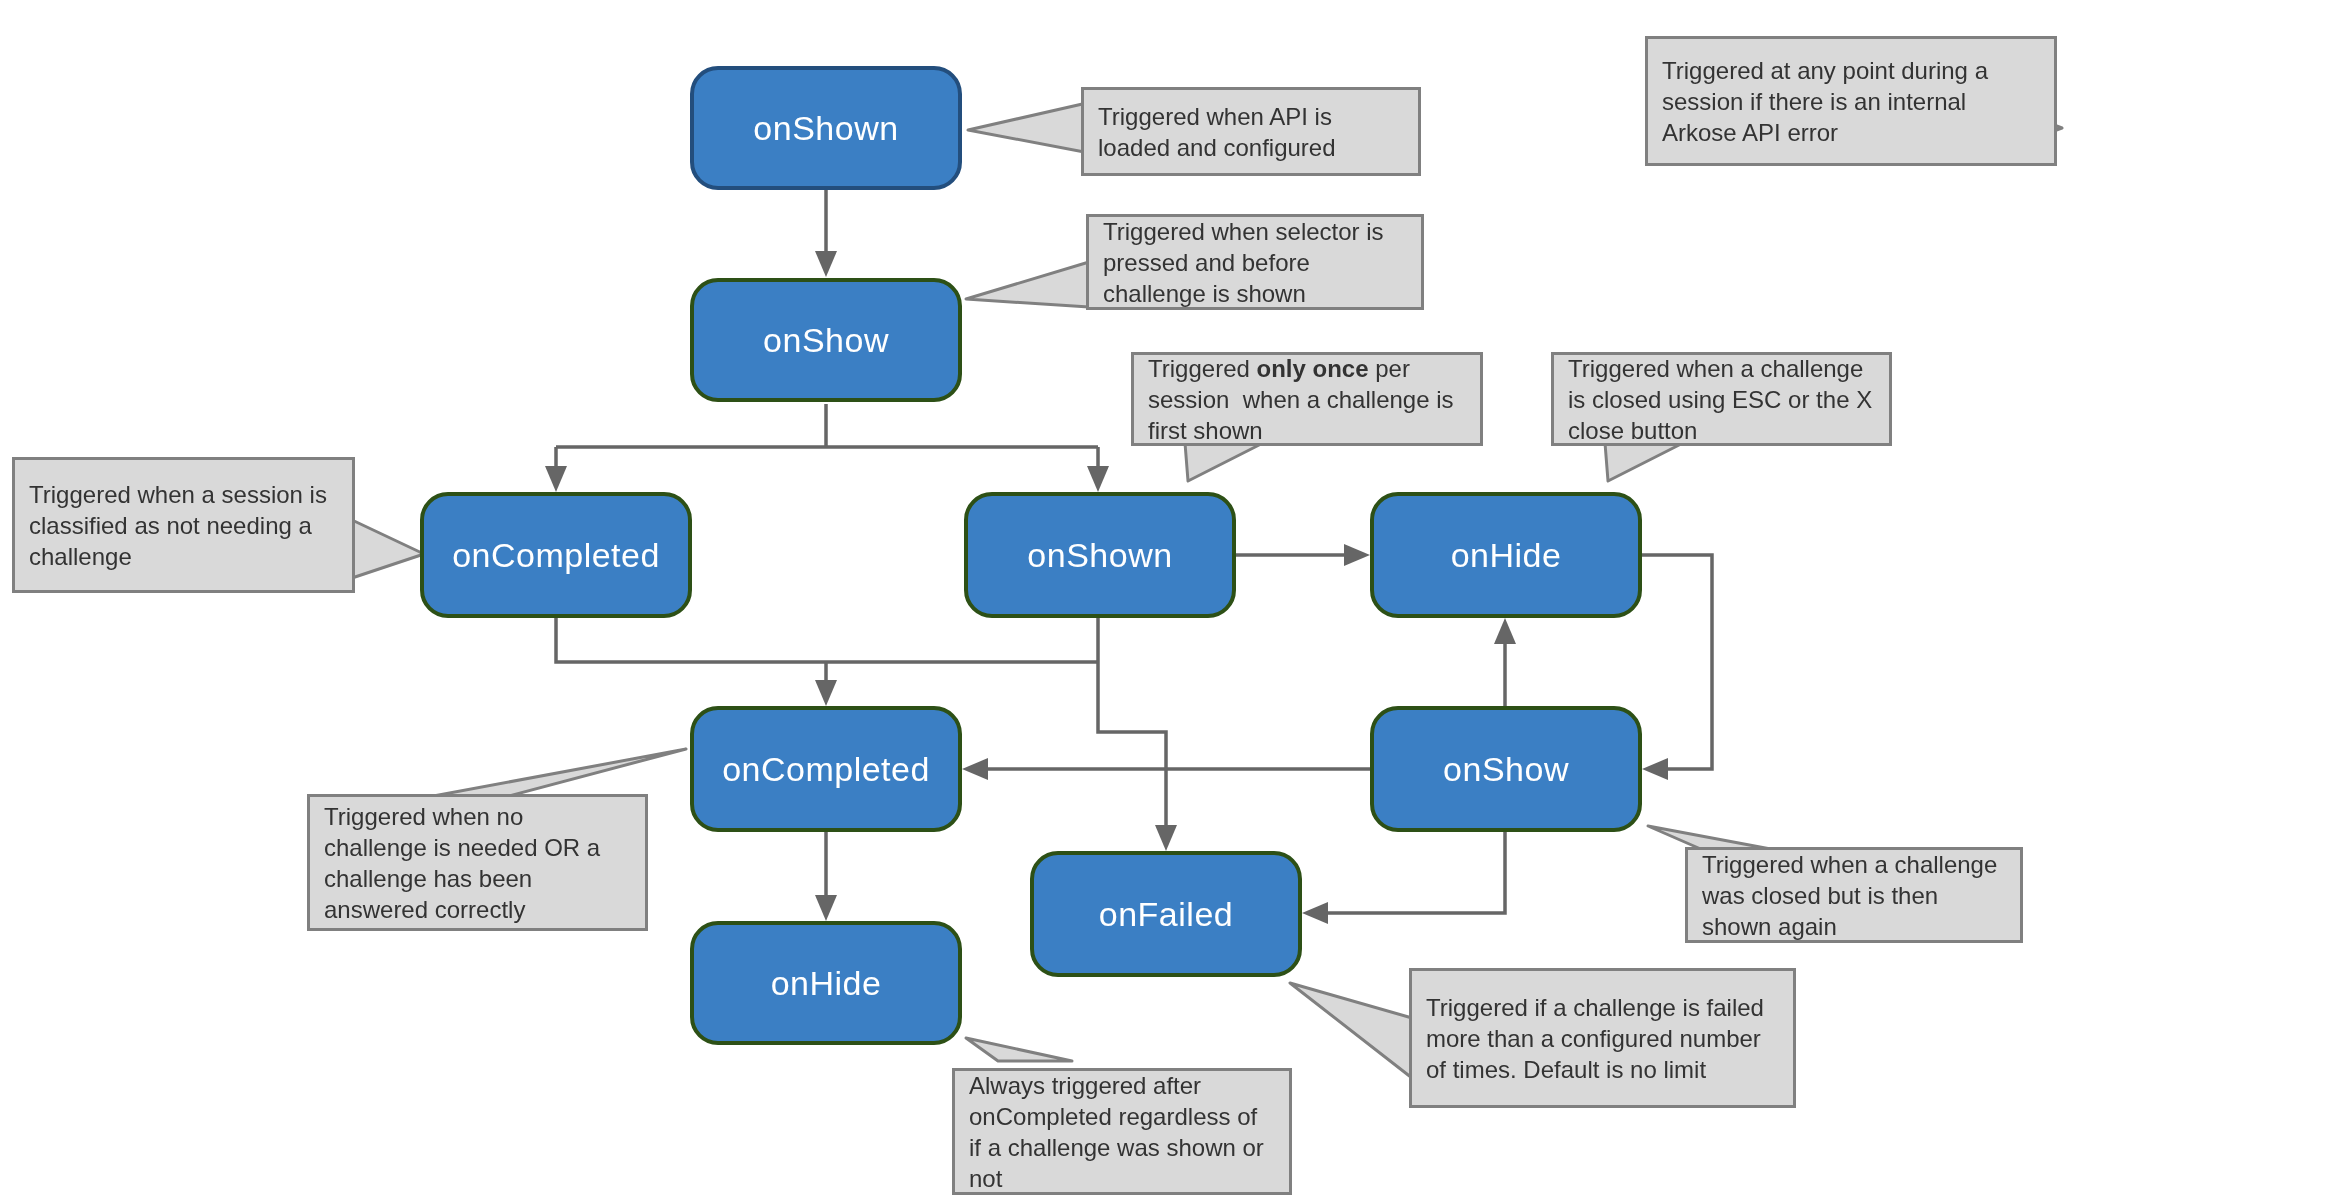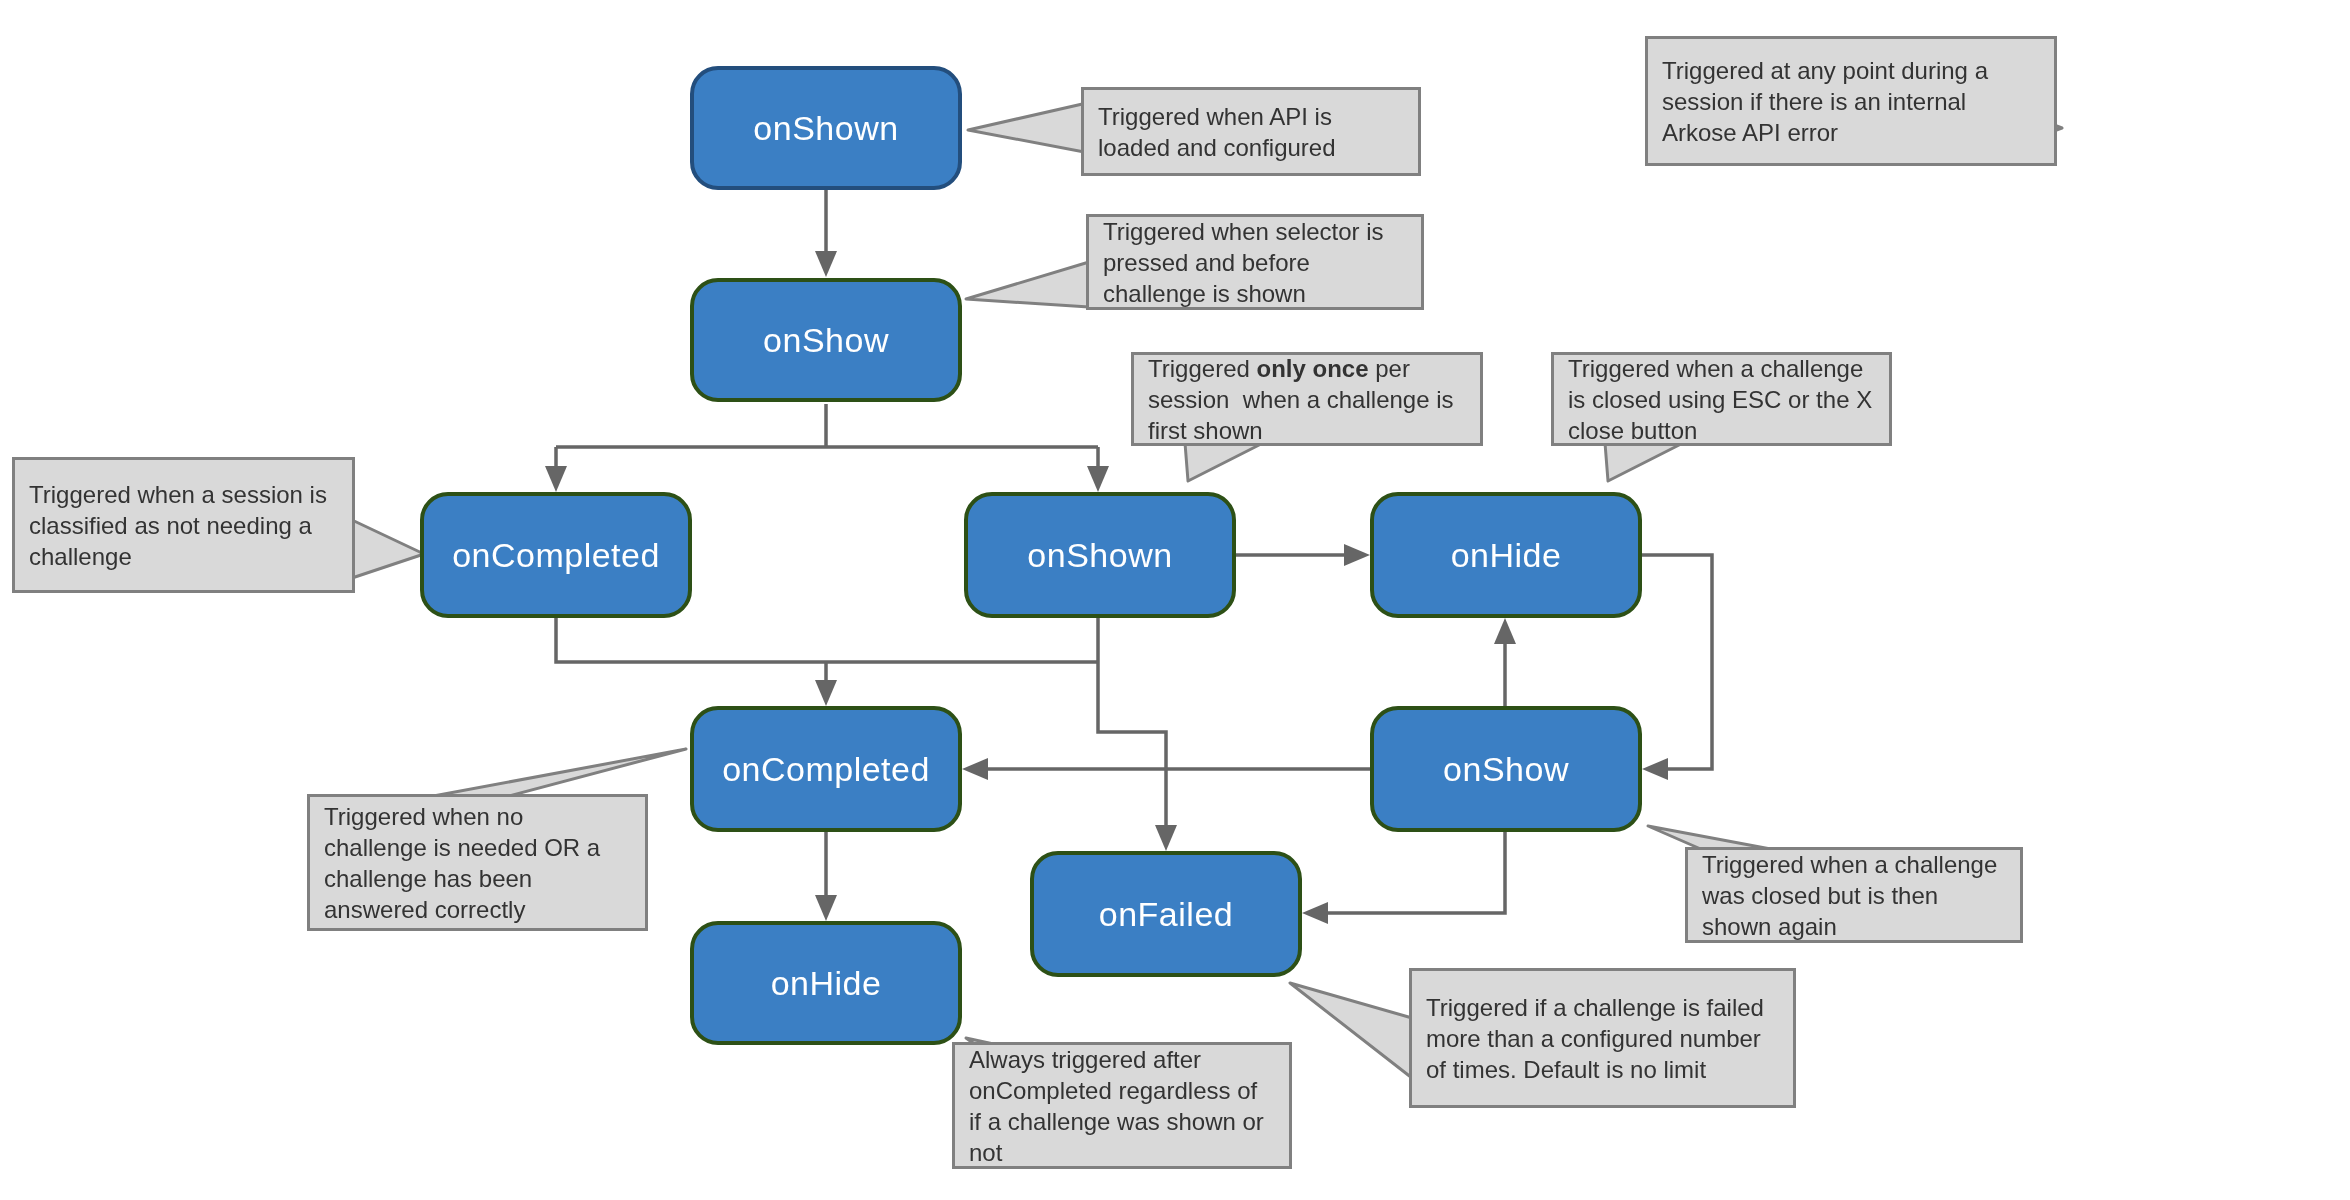--- a/index.html
+++ b/index.html
@@ -147,21 +147,21 @@
   </div>
 
   <div class="callout" style="left:1685px;top:847px;width:338px;height:96px">
     <span class="callout-text">Triggered when a challenge was closed but is then shown again</span>
   </div>
 
   <div class="callout" style="left:1409px;top:968px;width:387px;height:140px">
     <span class="callout-text">Triggered if a challenge is failed more than a configured number of times. Default is no limit</span>
   </div>
 
-  <div class="callout" style="left:952px;top:1042px;width:340px;height:127px">
+  <div class="callout" style="left:952px;top:1068px;width:340px;height:127px">
     <span class="callout-text">Always triggered after onCompleted regardless of if a challenge was shown or not</span>
   </div>
 
   <div class="node node--blueborder" style="left:690px;top:66px;width:272px;height:124px">
     <span>onShown</span>
   </div>
 
   <div class="node" style="left:690px;top:278px;width:272px;height:124px">
     <span>onShow</span>
   </div>

